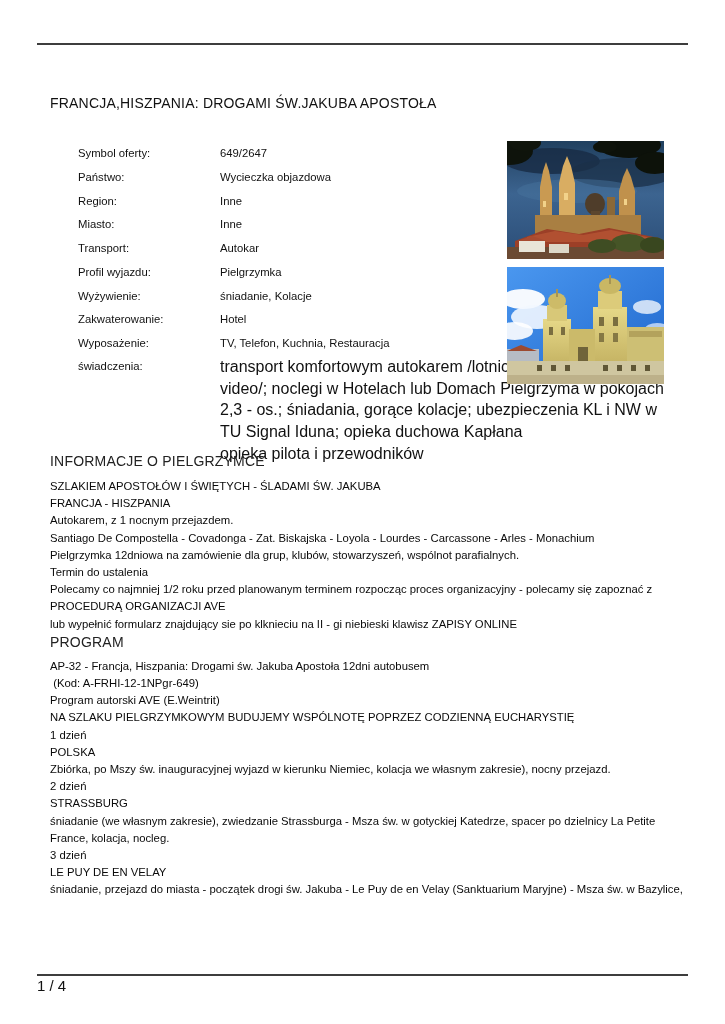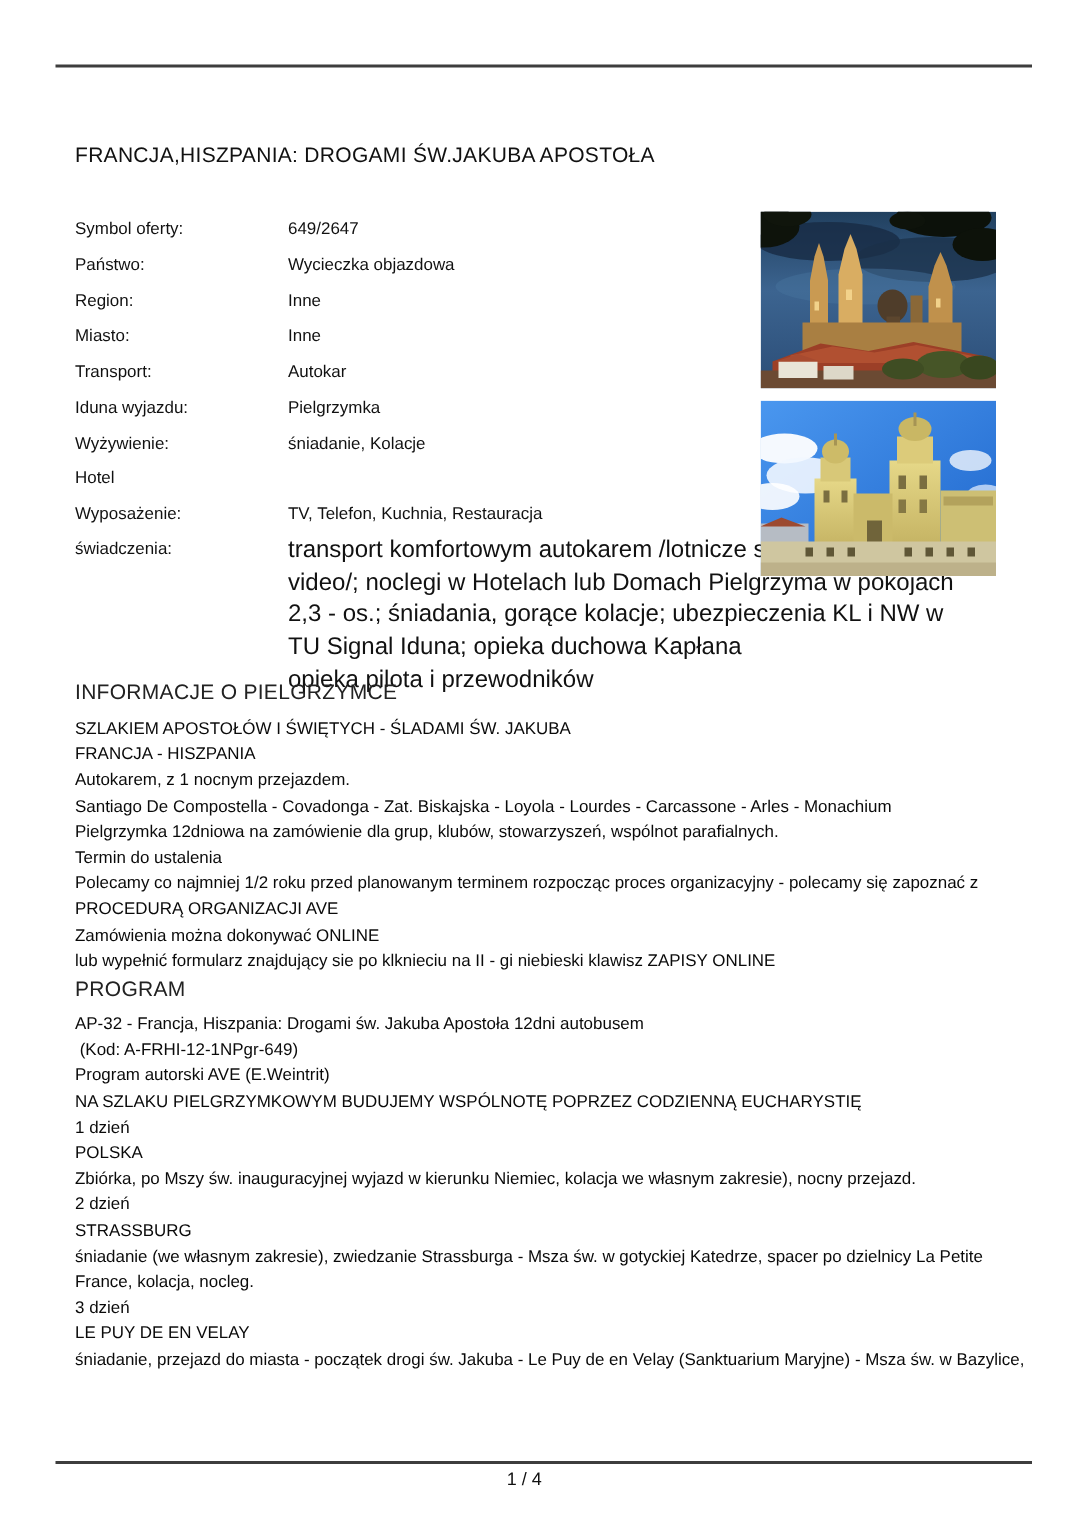--- a/index.html
+++ b/index.html
@@ -11,40 +11,40 @@
   }
   .rule{position:absolute;left:37px;width:651px;height:2px;background:#3d3d3d;}
   .rule-top{top:43px;}
   .rule-bottom{top:974px;}
   .title{
     position:absolute;left:50px;top:95px;margin:0;
     font-size:14px;font-weight:400;letter-spacing:.2px;color:#111;
   }
   .details{position:absolute;left:50px;top:142px;width:460px;}
   .drow{display:flex;line-height:23.75px;font-size:11.3px;}
-  .dlabel{width:142px;flex:0 0 142px;color:#111;}
+  .dlabel{width:142px;flex:0 0 142px;color:#111;margin-left:28px;}
   .dvalue{color:#111;white-space:pre;}
   .drow-benefits{display:flex;font-size:11.3px;}
   .drow-benefits .dlabel{line-height:21.8px;}
   .benefit-lines{color:#111;}
   .benefit-lines .bln{font-size:16px;line-height:21.8px;white-space:pre;}
   .photo{position:absolute;left:507px;width:157px;overflow:hidden;}
   .photo svg{display:block;width:100%;height:100%;}
   .photo-1{top:141px;height:118px;}
   .photo-2{top:267px;height:117px;}
   .body-text{position:absolute;left:50px;top:452px;width:660px;}
   .sec-h{
     margin:0 0 8px 0;font-size:14px;font-weight:400;line-height:18px;
     letter-spacing:.2px;color:#222;
   }
   .sec-h.program{margin-top:0;margin-bottom:7px;}
   .ln{font-size:11.3px;line-height:17.2px;white-space:pre;color:#0a0a0a;}
   .page-num{
-    position:absolute;left:37px;top:979px;width:625px;text-align:center;
-    font-size:12px;line-height:14px;color:#111;
+    position:absolute;left:37px;top:979px;width:625px;text-align:left;
+    font-size:15px;line-height:14px;color:#111;
   }
 </style>
 </head>
 <body>
 
 <div class="rule rule-top"></div>
 
 <h1 class="title">FRANCJA,HISZPANIA: DROGAMI ŚW.JAKUBA APOSTOŁA</h1>
 
 <div class="details">
@@ -62,28 +62,29 @@
   </div>
   <div class="drow">
     <span class="dlabel">Miasto:</span>
     <span class="dvalue">Inne</span>
   </div>
   <div class="drow">
     <span class="dlabel">Transport:</span>
     <span class="dvalue">Autokar</span>
   </div>
   <div class="drow">
-    <span class="dlabel">Iduna wyjazdu:</span>
+    <span class="dlabel">Profil wyjazdu:</span>
     <span class="dvalue">Pielgrzymka</span>
   </div>
   <div class="drow">
     <span class="dlabel">Wyżywienie:</span>
     <span class="dvalue">śniadanie, Kolacje</span>
   </div>
   <div class="drow">
+    <span class="dlabel">Zakwaterowanie:</span>
     <span class="dvalue">Hotel</span>
   </div>
   <div class="drow">
     <span class="dlabel">Wyposażenie:</span>
     <span class="dvalue">TV, Telefon, Kuchnia, Restauracja</span>
   </div>
   <div class="drow-benefits">
     <span class="dlabel">świadczenia:</span>
     <span class="benefit-lines">
       <span class="bln">transport komfortowym autokarem /lotnicze siedzenia, bar,</span><br>
@@ -188,21 +189,20 @@
 <div class="body-text">
   <h2 class="sec-h">INFORMACJE O PIELGRZYMCE</h2>
   <div class="ln">SZLAKIEM APOSTOŁÓW I ŚWIĘTYCH - ŚLADAMI ŚW. JAKUBA</div>
   <div class="ln">FRANCJA - HISZPANIA</div>
   <div class="ln">Autokarem, z 1 nocnym przejazdem.</div>
   <div class="ln">Santiago De Compostella - Covadonga - Zat. Biskajska - Loyola - Lourdes - Carcassone - Arles - Monachium</div>
   <div class="ln">Pielgrzymka 12dniowa na zamówienie dla grup, klubów, stowarzyszeń, wspólnot parafialnych.</div>
   <div class="ln">Termin do ustalenia</div>
   <div class="ln">Polecamy co najmniej 1/2 roku przed planowanym terminem rozpocząc proces organizacyjny - polecamy się zapoznać z</div>
   <div class="ln">PROCEDURĄ ORGANIZACJI AVE</div>
-  <div class="ln">Zamówienia można dokonywać ONLINE</div>
   <div class="ln">lub wypełnić formularz znajdujący sie po klknieciu na II - gi niebieski klawisz ZAPISY ONLINE</div>
   <h2 class="sec-h program">PROGRAM</h2>
   <div class="ln">AP-32 - Francja, Hiszpania: Drogami św. Jakuba Apostoła 12dni autobusem</div>
   <div class="ln"> (Kod: A-FRHI-12-1NPgr-649)</div>
   <div class="ln">Program autorski AVE (E.Weintrit)</div>
   <div class="ln">NA SZLAKU PIELGRZYMKOWYM BUDUJEMY WSPÓLNOTĘ POPRZEZ CODZIENNĄ EUCHARYSTIĘ</div>
   <div class="ln">1 dzień</div>
   <div class="ln">POLSKA</div>
   <div class="ln">Zbiórka, po Mszy św. inauguracyjnej wyjazd w kierunku Niemiec, kolacja we własnym zakresie), nocny przejazd.</div>
   <div class="ln">2 dzień</div>

